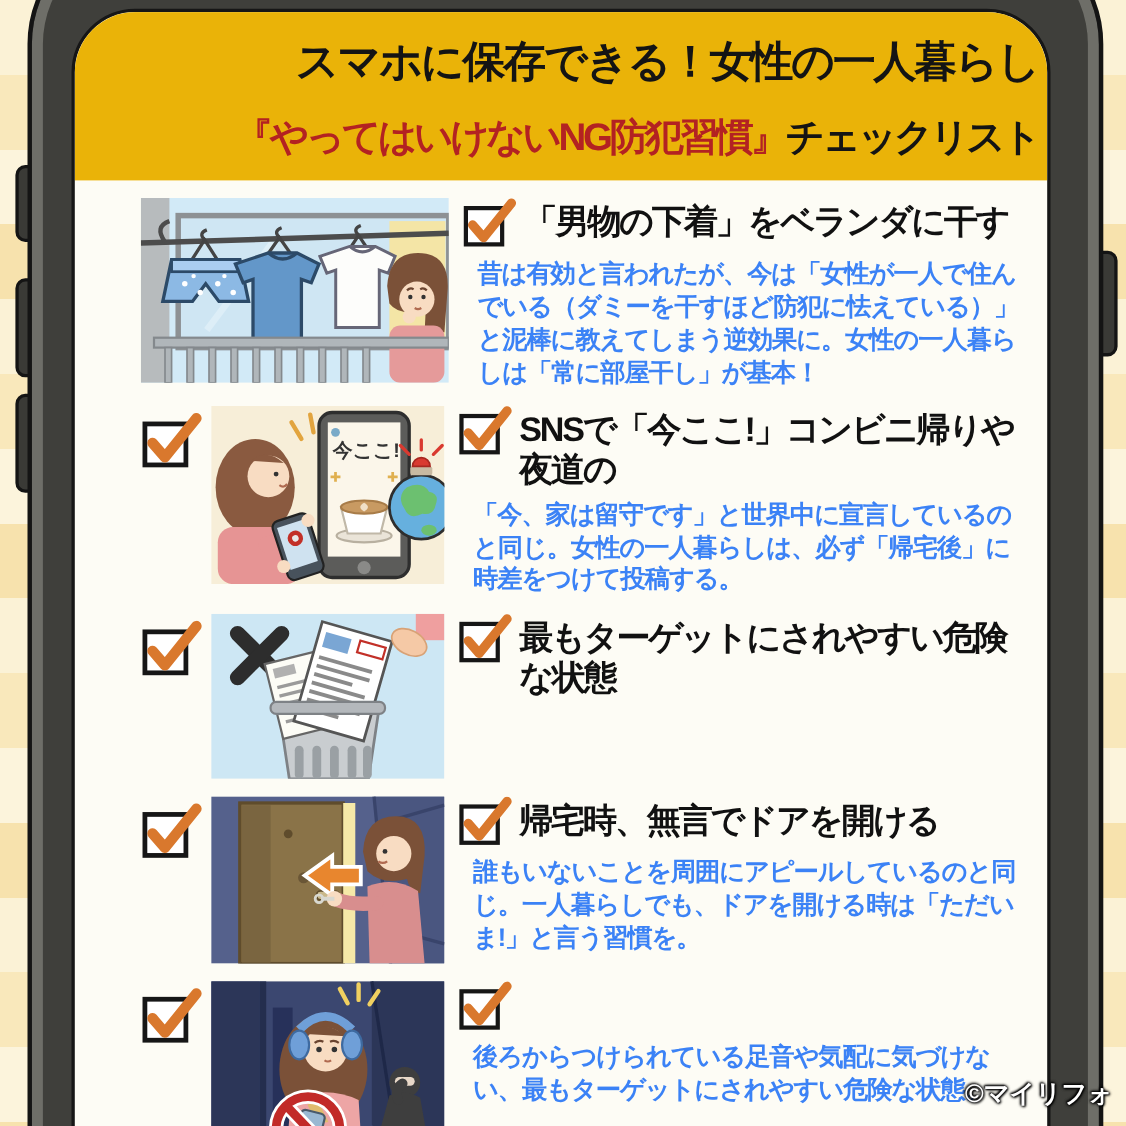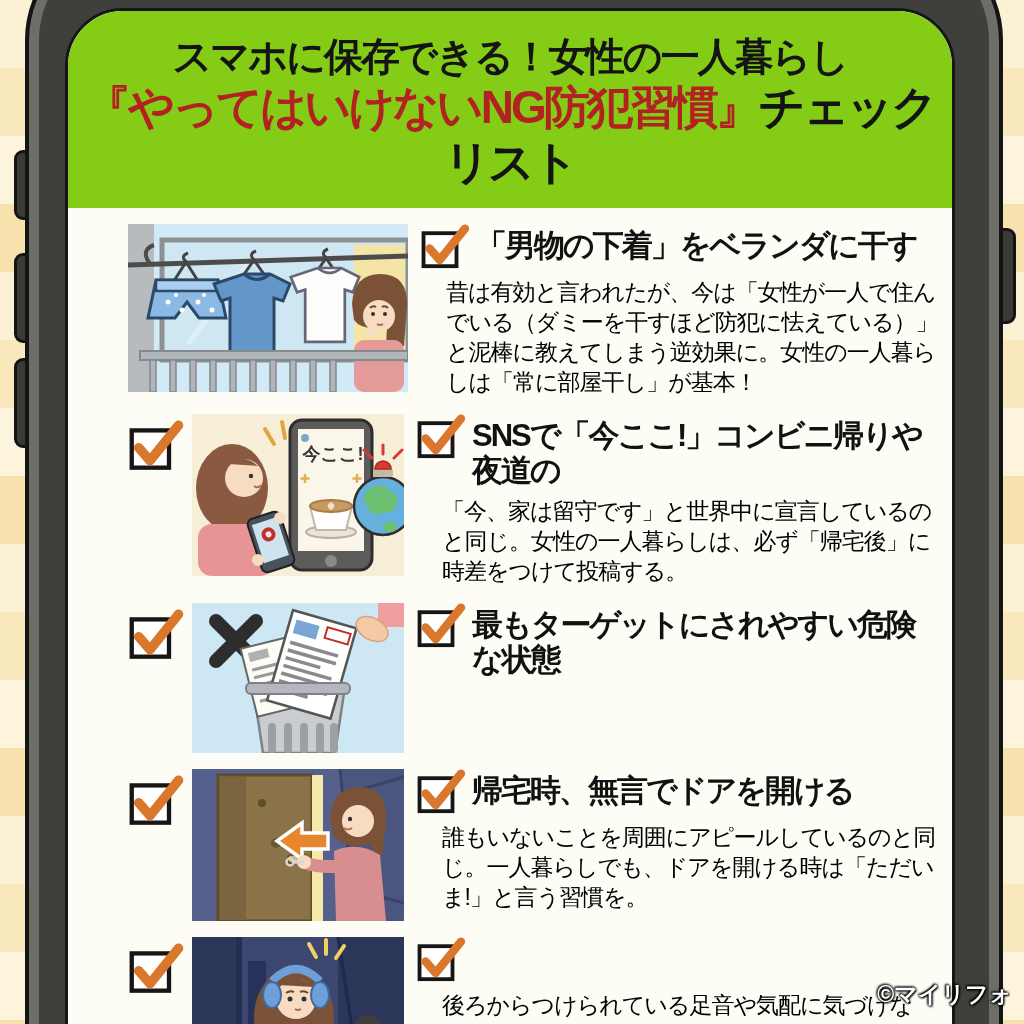--- a/index.html
+++ b/index.html
@@ -13,35 +13,35 @@
   .phone{
     position:absolute;left:25px;top:-70px;width:970px;height:1200px;
     background:#3f3f3b;border:4px solid #141414;border-radius:110px;
     box-shadow:inset 0 0 0 10px #6e6e68;
   }
   .screen{
     position:absolute;left:36px;top:74px;right:44px;bottom:-40px;
     background:#fdfcf5;border:3px solid #161616;border-radius:58px 58px 0 0;
     overflow:hidden;
   }
-  .hdr{background:#84cc16;text-align:center;padding:24px 8px 18px;}
+  .hdr{background:#eab308;text-align:right;padding:24px 8px 18px;}
   .hdr-l1{font-size:39px;font-weight:900;color:#141414;letter-spacing:-2px;line-height:1.15;}
-  .hdr-l2{font-size:46px;font-weight:900;letter-spacing:-3px;line-height:1.2;color:#141414;}
+  .hdr-l2{font-size:35px;font-weight:900;letter-spacing:-3px;line-height:1.2;color:#141414;margin-top:24px;}
   .hdr-red{color:#b32222;}
   .list{padding:16px 14px 0 16px;}
   .row{display:flex;align-items:flex-start;margin-bottom:16px;padding-left:44px;}
   .cb{display:inline-block;flex:0 0 auto;}
   .cb-lg{width:56px;height:52px;margin:6px 8px 0 0;}
   .cb-sm{width:50px;height:46px;margin:0 6px 0 0;}
   .illus{flex:0 0 auto;line-height:0;}
   .illus svg{display:block;}
   .txt{flex:1 1 auto;margin-left:12px;min-width:0;}
   .title-row{display:flex;align-items:flex-start;}
   .title{font-size:31px;font-weight:900;color:#111;letter-spacing:-2px;line-height:1.15;padding-top:4px;}
-  .desc{font-size:23px;font-weight:400;color:#000000;letter-spacing:-1px;line-height:1.3;margin:8px 0 0 26px;}
+  .desc{font-size:23px;font-weight:700;color:#3b82f6;letter-spacing:-1px;line-height:1.3;margin:8px 0 0 14px;}
   .copyright{
     position:absolute;right:12px;bottom:14px;color:#fff;font-weight:700;font-size:23px;
     text-shadow:0 0 3px #000,0 0 3px #000,1px 1px 2px #000,-1px -1px 2px #000;
   }
 </style>
 </head>
 <body>
 
 <div class="side-btn" style="left:14px;top:150px;width:24px;height:64px;"></div>
 <div class="side-btn" style="left:14px;top:253px;width:24px;height:84px;"></div>

